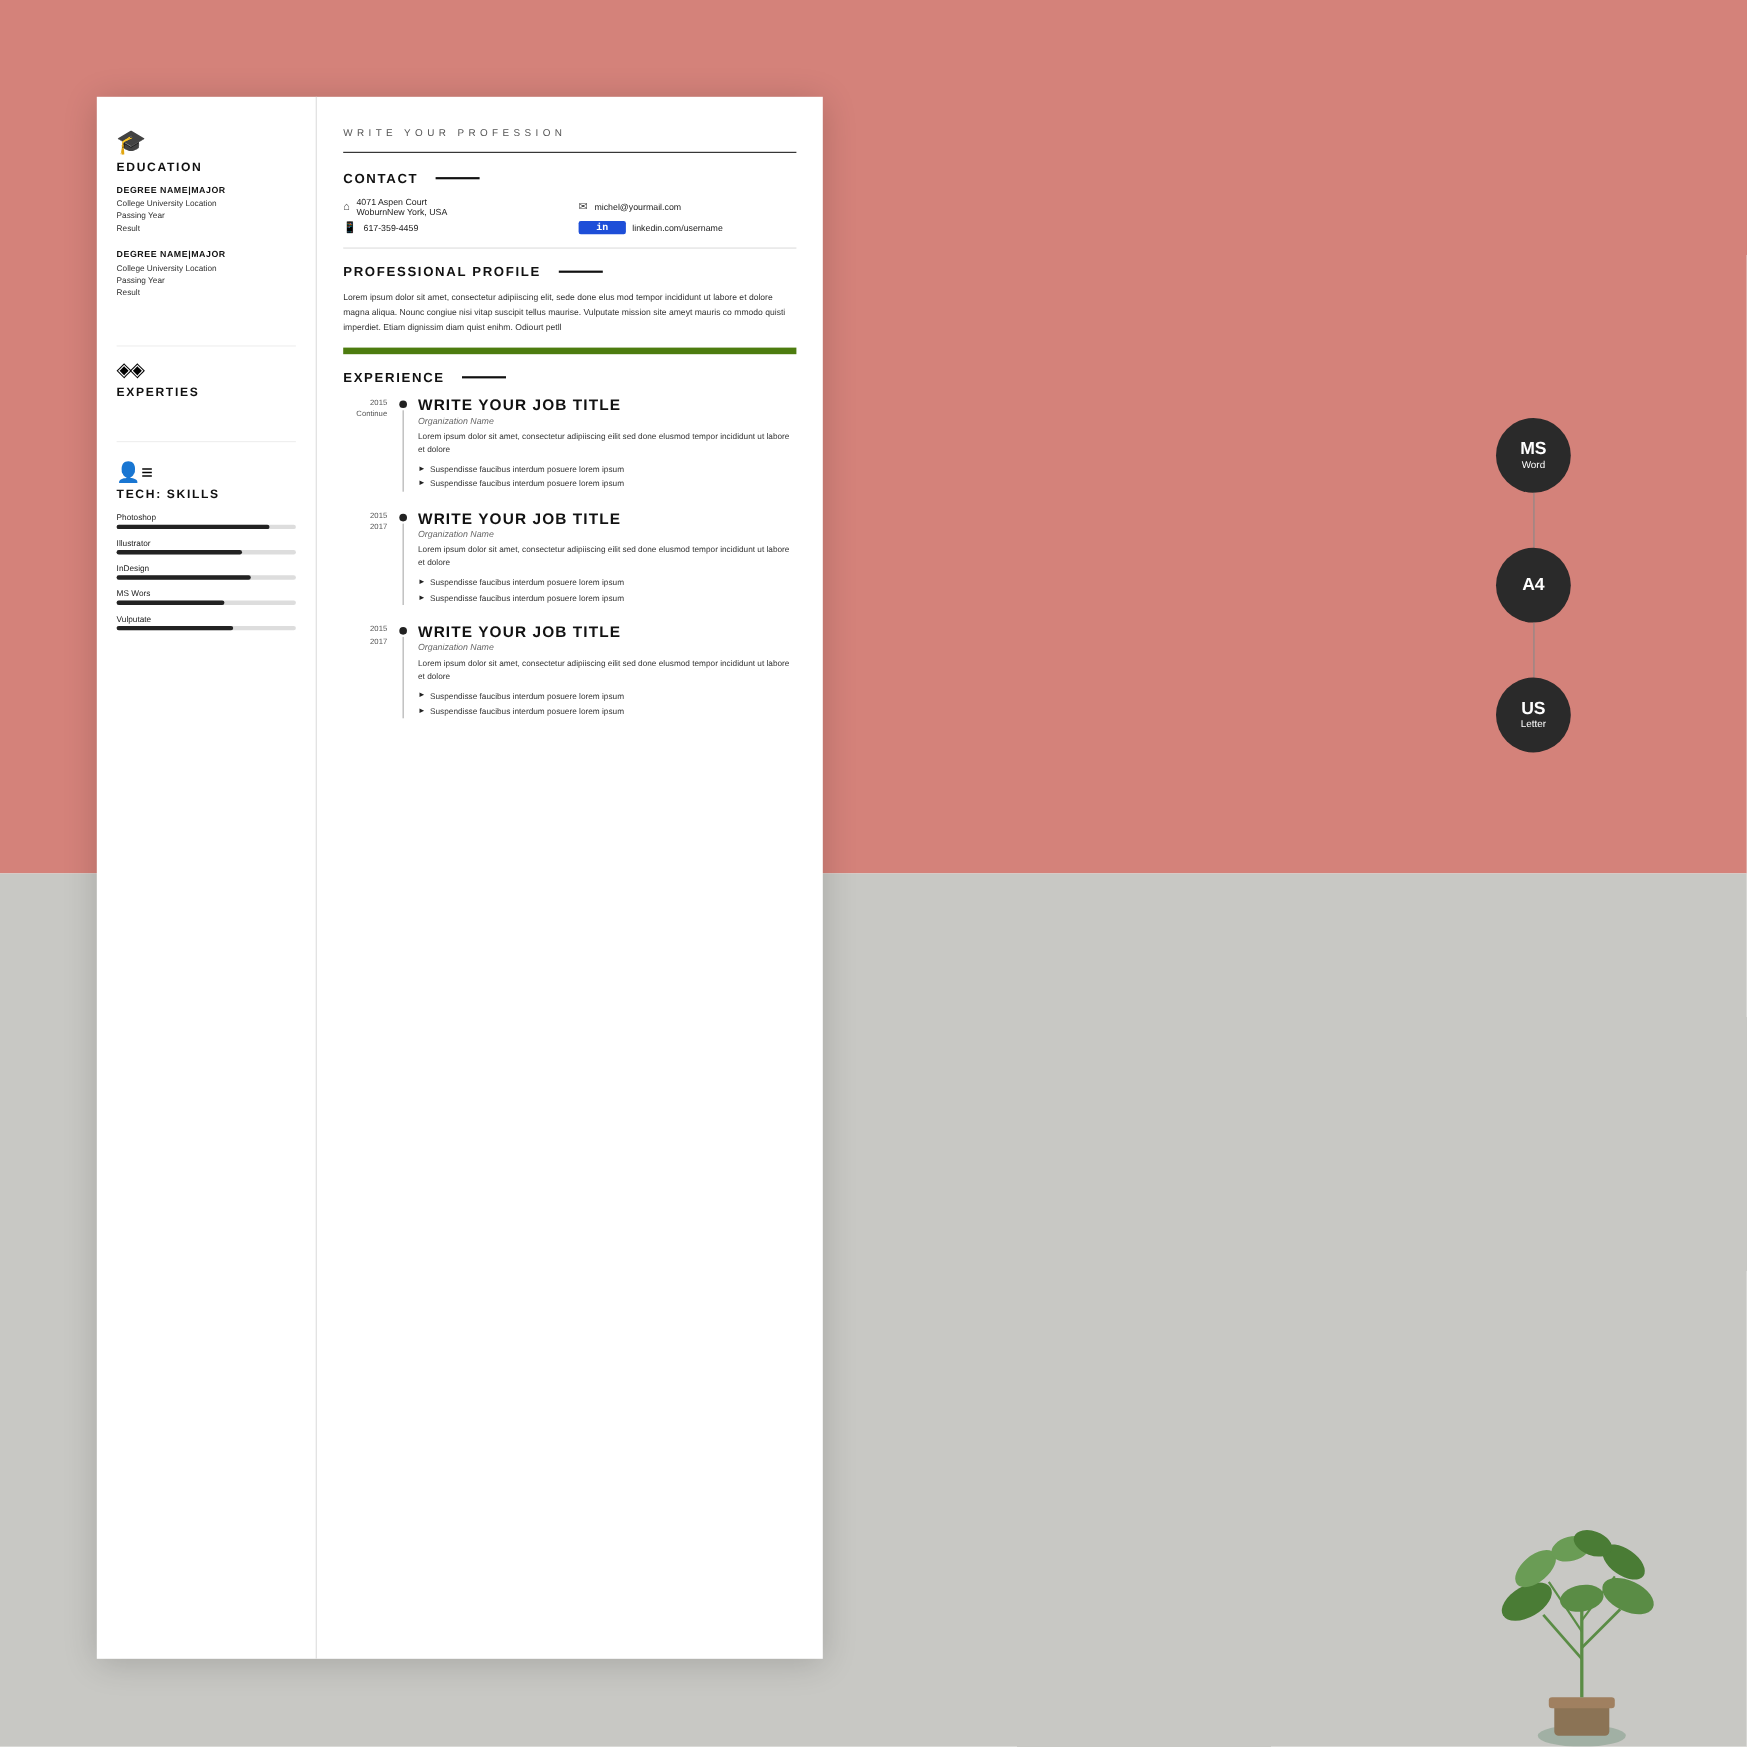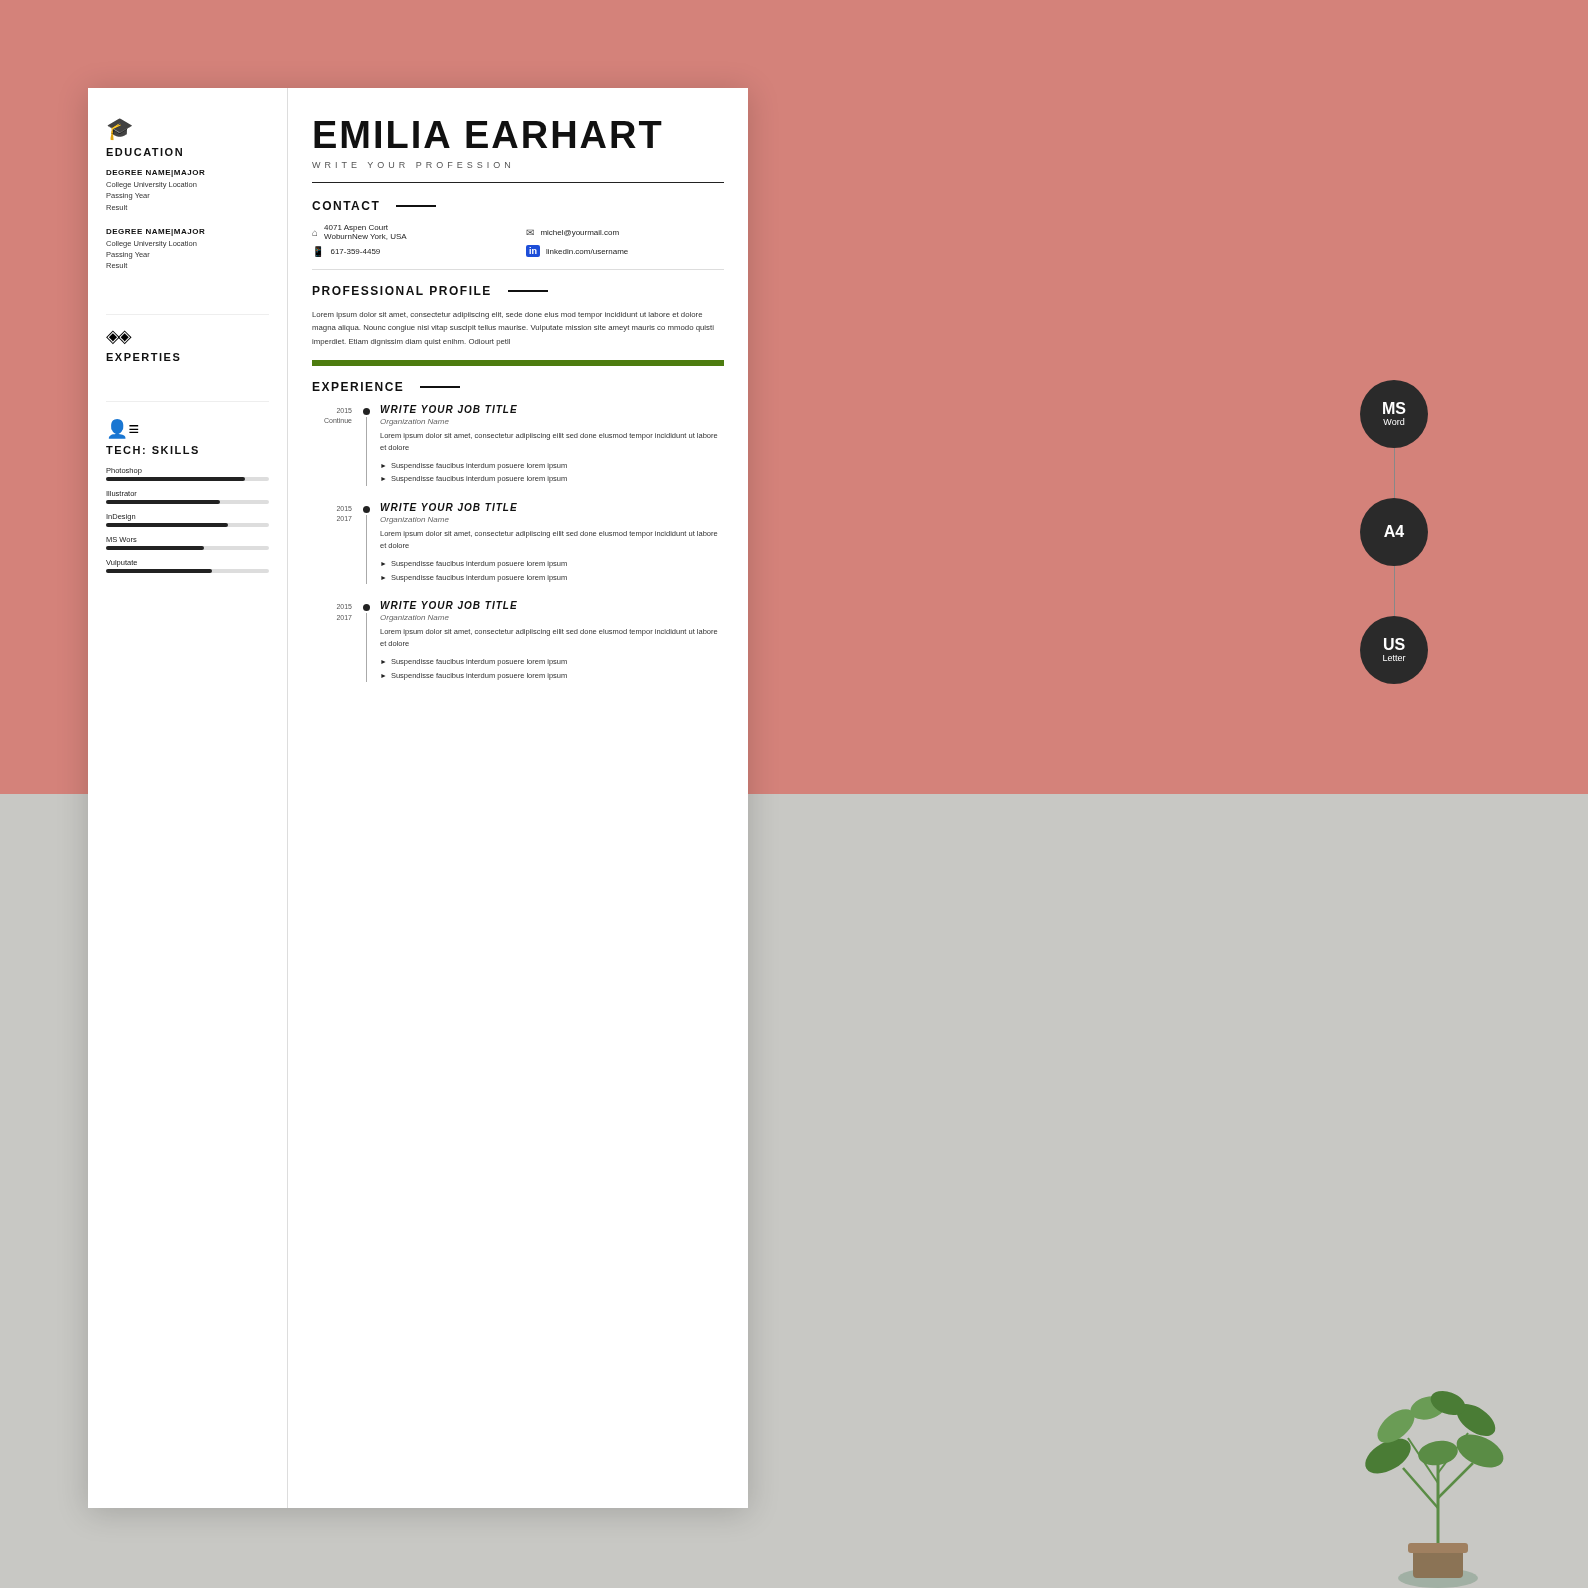--- a/index.html
+++ b/index.html
@@ -231,27 +231,26 @@
       flex-shrink: 0;
     }
     .exp-vert-line {
       width: 1px;
       background: #aaa;
       flex: 1;
       margin-top: 2px;
     }
     .exp-details { flex: 1; }
     .exp-job-title {
-      font-size: 10px;
+      font-size: 14px;
       font-weight: 700;
       text-transform: uppercase;
       letter-spacing: 1px;
       color: #111;
       margin-bottom: 2px;
-      font-style: italic;
     }
     .exp-org {
       font-size: 8px;
       font-style: italic;
       color: #666;
       margin-bottom: 4px;
     }
     .exp-desc {
       font-size: 7.5px;
       color: #333;
@@ -395,21 +394,20 @@
           <div class="skill-bar-fill" style="width:65%"></div>
         </div>
       </div>
     </div>
 
   </div>
 
   <div class="main-content">
 
     <div class="resume-header">
-      <div class="resume-name">EMILIA EARHART</div>
       <div class="resume-profession">WRITE YOUR PROFESSION</div>
     </div>
 
     <div class="contact-section">
       <div class="section-heading">
         <span>CONTACT</span>
         <div class="section-line"></div>
       </div>
       <div class="contact-grid">
         <div class="contact-item">
@@ -421,21 +419,21 @@
         </div>
         <div class="contact-item">
           <span class="contact-icon">✉</span>
           <span>michel@yourmail.com</span>
         </div>
         <div class="contact-item">
           <span class="contact-icon">📱</span>
           <span>617-359-4459</span>
         </div>
         <div class="contact-item">
-          <span class="contact-icon" style="font-size:9px;font-weight:700;background:#1d4ed8;color:#fff;padding:1px 3px;border-radius:2px;">in</span>
+          <span class="contact-icon" style="font-size:9px;font-weight:700;background:#1d4ed8;color:#fff;padding:1px 16px;border-radius:2px;font-family:Liberation Mono, monospace;">in</span>
           <span>linkedin.com/username</span>
         </div>
       </div>
     </div>
 
     <div class="profile-section">
       <div class="section-heading">
         <span>PROFESSIONAL PROFILE</span>
         <div class="section-line"></div>
       </div>

